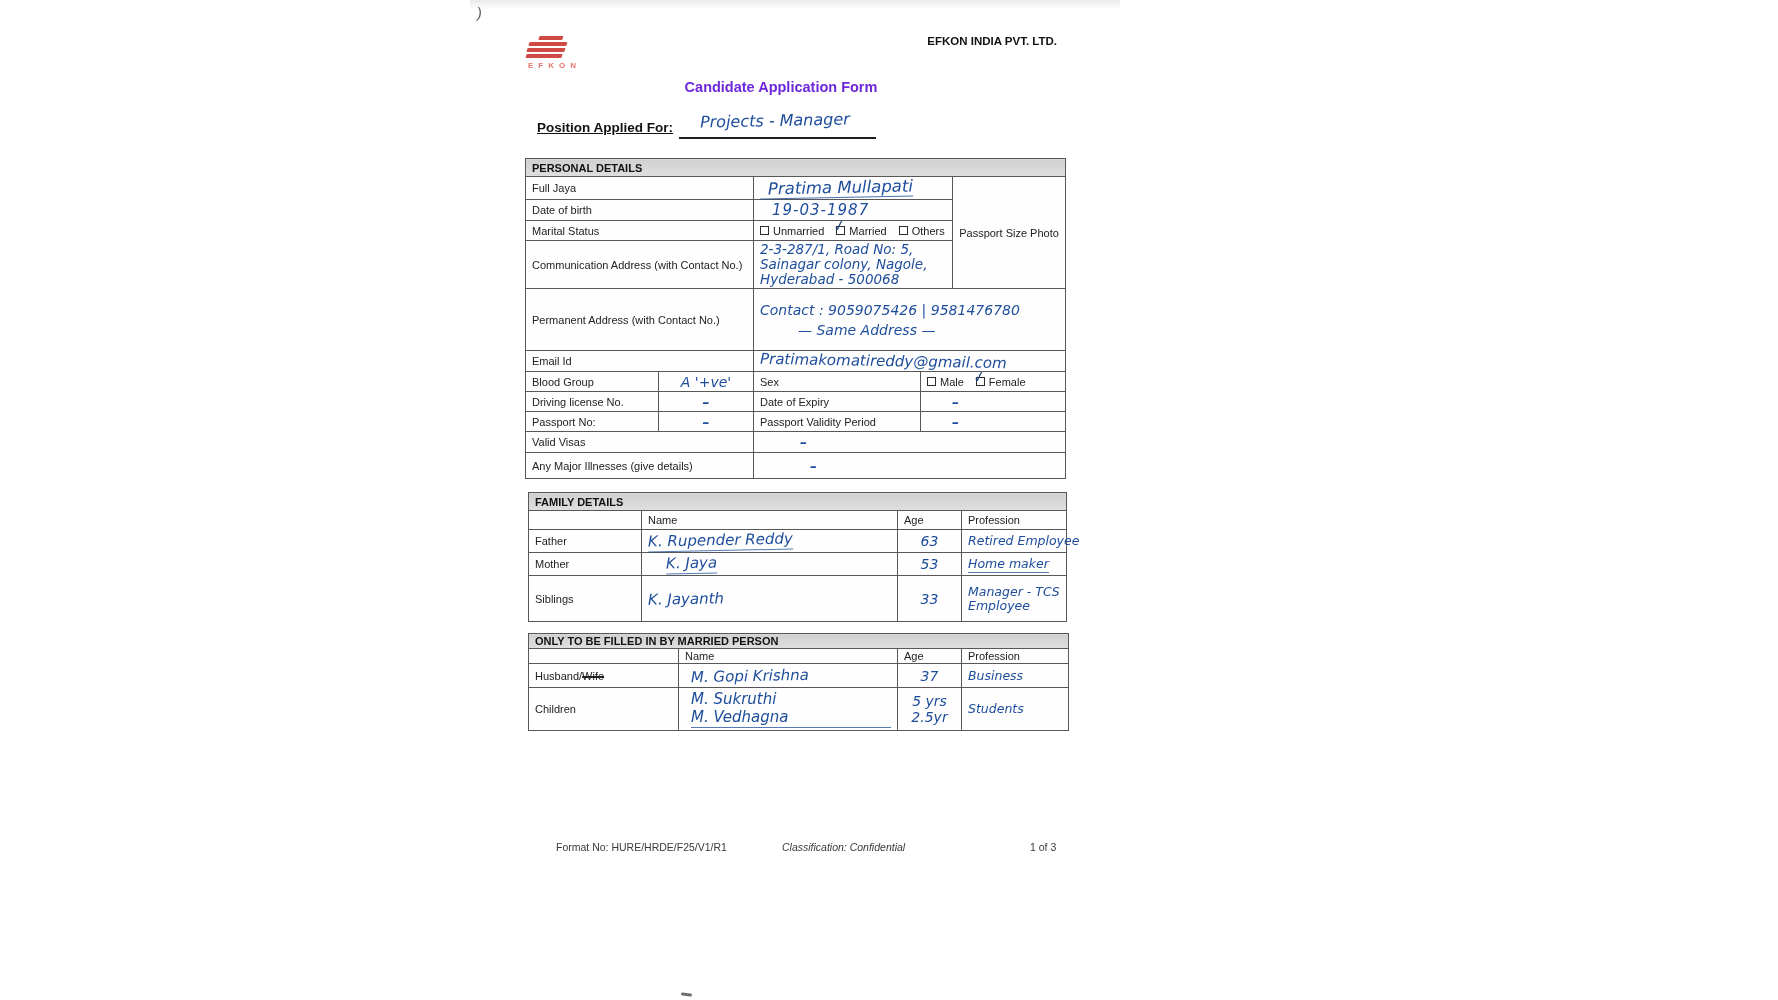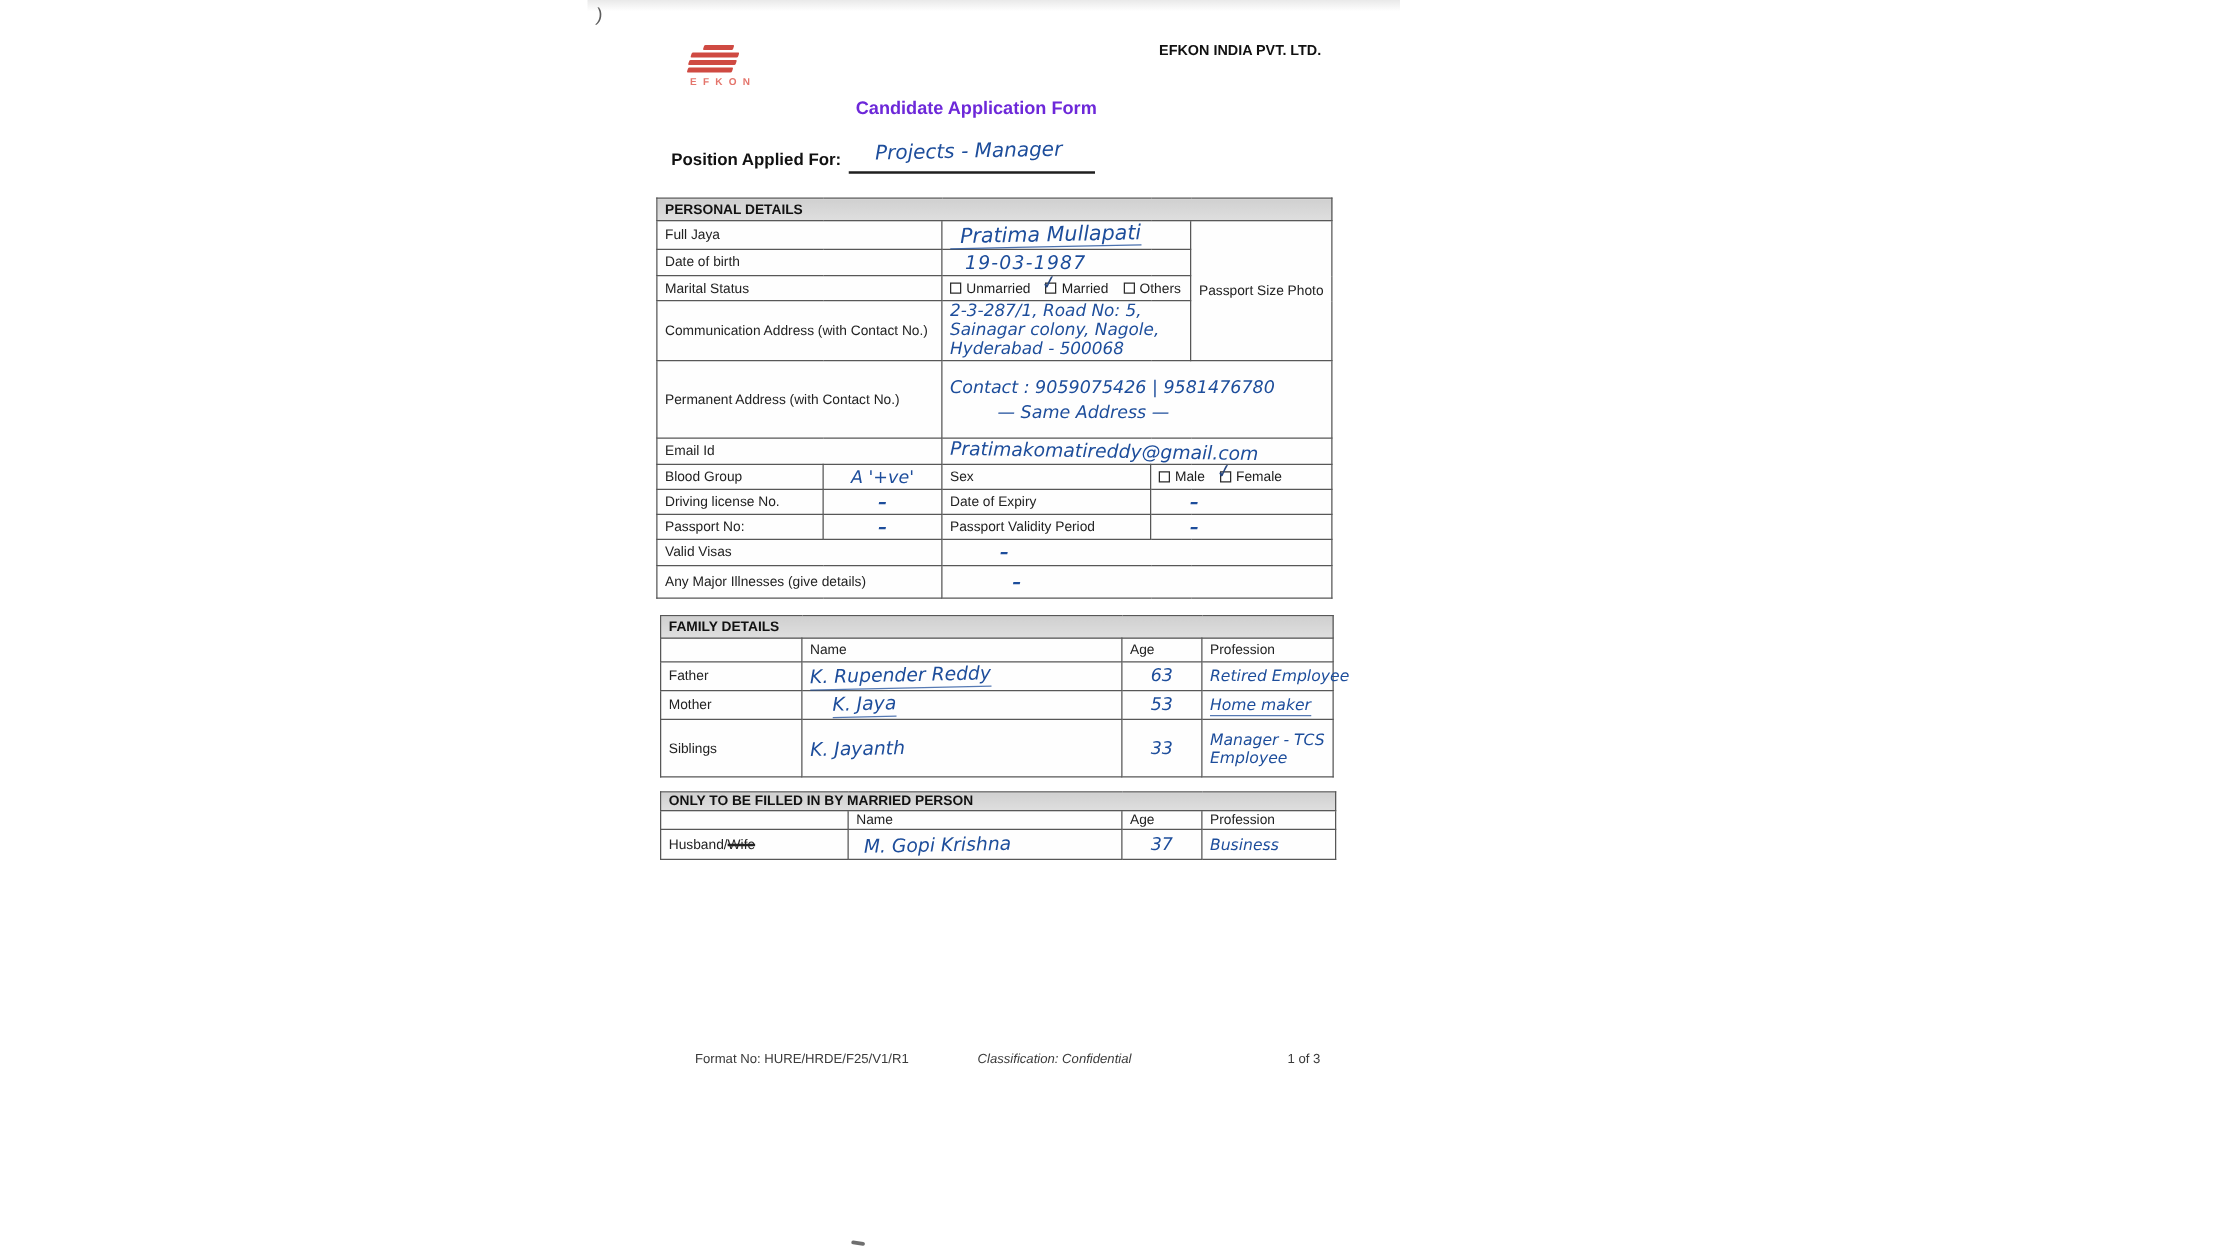--- a/index.html
+++ b/index.html
@@ -7,33 +7,33 @@
   body { position:relative; overflow:hidden; }
   .abs { position:absolute; }
 
   
   .top-smudge { left:470px; top:0; width:650px; height:9px;
     background:linear-gradient(to bottom, #e9e9e9, rgba(255,255,255,0)); }
   .corner-mark { left:477px; top:4px; font-size:15px; color:#5d5d5d; transform:rotate(8deg); }
   .bottom-mark { left:681px; top:993px; width:11px; height:3px; background:#6f6f6f; border-radius:2px; transform:rotate(8deg); }
 
   
-  .logo { left:552px; top:36px; width:60px; }
+  .logo { left:528px; top:36px; width:60px; }
   .logo-bars { transform:skewX(-18deg); }
   .logo-bars i { display:block; height:3.6px; margin-bottom:2.4px; background:#cf4a42; border-radius:1px; }
   .logo-bars i.b1 { width:24px; margin-left:8px; }
   .logo-bars i.b2 { width:38px; }
   .logo-bars i.b3 { width:38px; }
   .logo-bars i.b4 { width:36px; margin-left:1px; }
   .logo-text { margin-top:3px; font-size:8px; font-weight:bold; letter-spacing:5px; color:#e4756c; }
 
   .company { top:35px; right:721px; font-size:11.5px; font-weight:bold; color:#111; }
   .form-title { left:640px; top:79px; width:282px; text-align:center; font-size:14.5px; font-weight:bold; color:#6d28d9; }
 
-  .pos-label { left:537px; top:120px; font-size:13.5px; font-weight:bold; color:#111; }
+  .pos-label { left:537px; top:120px; font-size:13.5px; font-weight:bold; color:#111;text-decoration:underline; }
   .pos-underline { left:679px; top:137px; width:197px; height:2px; background:#1f1f1f; }
   .pos-value { left:700px; top:111px; font-size:16px; }
 
   
   .tbl { position:absolute; border-collapse:collapse; table-layout:fixed; background:#fefefe; }
   .tbl td { border:1px solid #575757; padding:1px 6px; font-size:11px; vertical-align:middle; overflow:visible; }
   .sec  { background:linear-gradient(to bottom,#d0d0d0,#dfdfdf); font-weight:bold; font-size:11.5px; color:#111; }
   .lbl  { color:#222; }
   .vtop { vertical-align:top; padding-top:3px; }
   .center { text-align:center; }
@@ -247,20 +247,32 @@
       <td class="lbl">Name</td>
       <td class="lbl">Age</td>
       <td class="lbl">Profession</td>
     </tr>
     <tr style="height:24px">
       <td class="lbl"><span>Husband/</span><span class="struck">Wife</span></td>
       <td><span class="ink tilt fam-name" style="margin-left:6px">M. Gopi Krishna</span></td>
       <td class="center"><span class="ink fam-age">37</span></td>
       <td><span class="ink fam-prof">Business</span></td>
     </tr>
+    <tr style="height:43px">
+      <td class="lbl vtop">Children</td>
+      <td class="vtop">
+        <div class="ink fam-name" style="margin-left:6px">M. Sukruthi</div>
+        <div class="ink fam-name uline" style="margin-left:6px">M. Vedhagna</div>
+      </td>
+      <td class="vtop center">
+        <div class="ink fam-age">5 yrs</div>
+        <div class="ink fam-age">2.5yr</div>
+      </td>
+      <td class="vtop"><span class="ink fam-prof">Students</span></td>
+    </tr>
   </tbody>
     </table>
 
   <span class="abs footer-item" style="left:556px; top:841px;">Format No: HURE/HRDE/F25/V1/R1</span>
   <span class="abs footer-item" style="left:782px; top:841px;font-style:italic;">Classification: Confidential</span>
   <span class="abs footer-item" style="left:1030px; top:841px;">1 of 3</span>
 
   <div class="abs bottom-mark"></div>
 </div>
 

